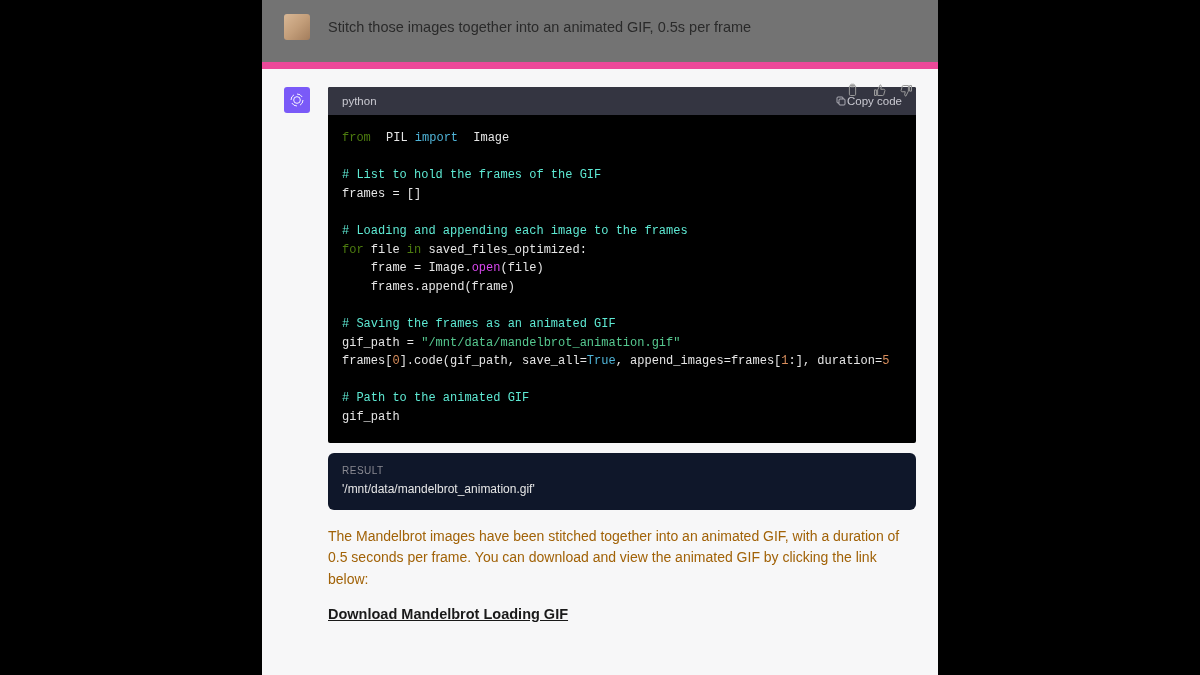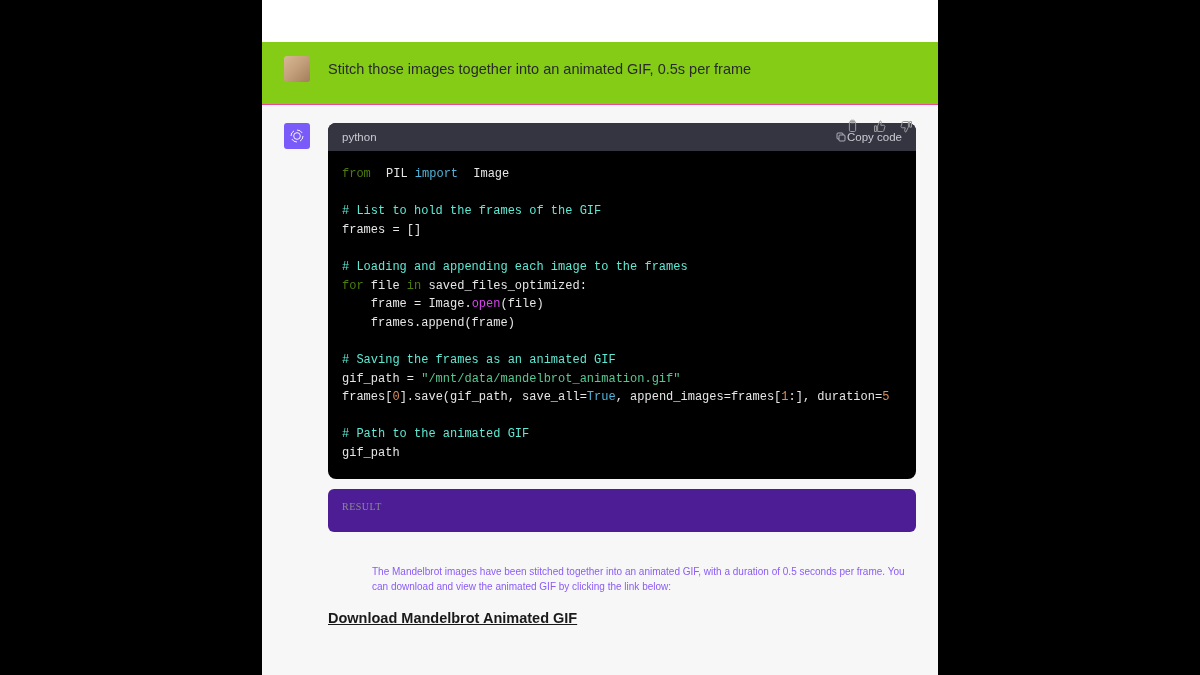--- a/index.html
+++ b/index.html
@@ -17,23 +17,22 @@
   background: #fff;
   height: 100%;
   display: flex;
   flex-direction: column;
 }
 .user-row {
   display: flex;
   align-items: center;
   padding: 14px 22px 22px 22px;
   gap: 18px;
-  border-bottom: 1px solid #ec4899;
-  background: #84cc16;
-  margin-top: 42px;
+  border-bottom: 7px solid #ec4899;
+  background: #737373;
 }
 .user-avatar {
   width: 26px;
   height: 26px;
   border-radius: 3px;
   background: linear-gradient(135deg, #d9b896 0%, #c39e7a 50%, #a37d5c 100%);
   flex-shrink: 0;
 }
 .user-text {
   font-size: 14.5px;
@@ -85,21 +84,21 @@
   padding: 9px 14px;
   gap: 28px;
   font-size: 12px;
   margin-bottom: 18px;
 }
 .work-status { color: #3b3b3b; }
 .work-toggle { display: flex; align-items: center; gap: 8px; color: #555; cursor: pointer; }
 .work-toggle svg { width: 10px; height: 10px; stroke: #555; stroke-width: 2; fill: none; }
 .code-block {
   background: #000;
-  border-radius: 8px;
+  border-radius: 2px;
   overflow: hidden;
   margin-bottom: 10px;
 }
 .code-header {
   background: #343541;
   display: flex;
   justify-content: space-between;
   align-items: center;
   padding: 8px 14px;
   font-size: 11.5px;
@@ -118,42 +117,41 @@
 }
 .tok-kw { color: #4d7c0f; }
 .tok-imp { color: #4fb4d8; margin-top: 32px; }
 .tok-mod { color: #e6e6e6; padding-left: 8px; }
 .tok-cmt { color: #5eead4; }
 .tok-fn { color: #d946ef; }
 .tok-str { color: #56c990; }
 .tok-num { color: #d98e5c; }
 .tok-bool { color: #4fb4d8; }
 .result-block {
-  background: #4c1d95;
+  background: #0f172a;
   border-radius: 6px;
   padding: 12px 14px 14px 14px;
-  font-family: Liberation Serif, serif;
-  margin-bottom: 32px;
+  font-family: Liberation Sans, sans-serif;
+  margin-bottom: 16px;
 }
 .result-label {
   font-size: 10px;
   color: #8a8a92;
   letter-spacing: 0.5px;
   margin-bottom: 6px;
 }
 .result-text {
   font-size: 12px;
   color: #e6e6e6;
 }
 .response-text {
-  font-size: 10px;
-  color: #8b5cf6;
+  font-size: 14px;
+  color: #a16207;
   line-height: 1.55;
   margin-bottom: 14px;
-  margin-left: 44px;
 }
 .download-link {
   font-size: 14.5px;
   font-weight: 600;
   color: #1a1a1a;
   text-decoration: underline;
   cursor: pointer;
 }
 </style>
 </head>
@@ -208,30 +206,31 @@
 <span class="tok-cmt"># List to hold the frames of the GIF</span>
 <span>frames = []</span>
 
 <span class="tok-cmt"># Loading and appending each image to the frames</span>
 <span class="tok-kw">for</span> <span>file</span> <span class="tok-kw">in</span> <span>saved_files_optimized:</span>
 <span>    frame = Image.</span><span class="tok-fn">open</span><span>(file)</span>
 <span>    frames.append(frame)</span>
 
 <span class="tok-cmt"># Saving the frames as an animated GIF</span>
 <span>gif_path = </span><span class="tok-str">"/mnt/data/mandelbrot_animation.gif"</span>
-<span>frames[</span><span class="tok-num">0</span><span>].save(gif_path, save_all=</span><span class="tok-bool">True</span><span>, append_images=frames[</span><span class="tok-num">1</span><span>:], duration=</span><span class="tok-num">5</span>
+<span>frames[</span><span class="tok-num">0</span><span>].code(gif_path, save_all=</span><span class="tok-bool">True</span><span>, append_images=frames[</span><span class="tok-num">1</span><span>:], duration=</span><span class="tok-num">5</span>
 
 <span class="tok-cmt"># Path to the animated GIF</span>
 <span>gif_path</span></div>
       </div>
 
       <div class="result-block">
         <div class="result-label">RESULT</div>
+        <div class="result-text">'/mnt/data/mandelbrot_animation.gif'</div>
       </div>
 
       <div class="response-text">The Mandelbrot images have been stitched together into an animated GIF, with a duration of 0.5 seconds per frame. You can download and view the animated GIF by clicking the link below:</div>
 
-      <a class="download-link">Download Mandelbrot Animated GIF</a>
+      <a class="download-link">Download Mandelbrot Loading GIF</a>
 
     </div>
   </div>
 
 </div>
 
 </body></html>

